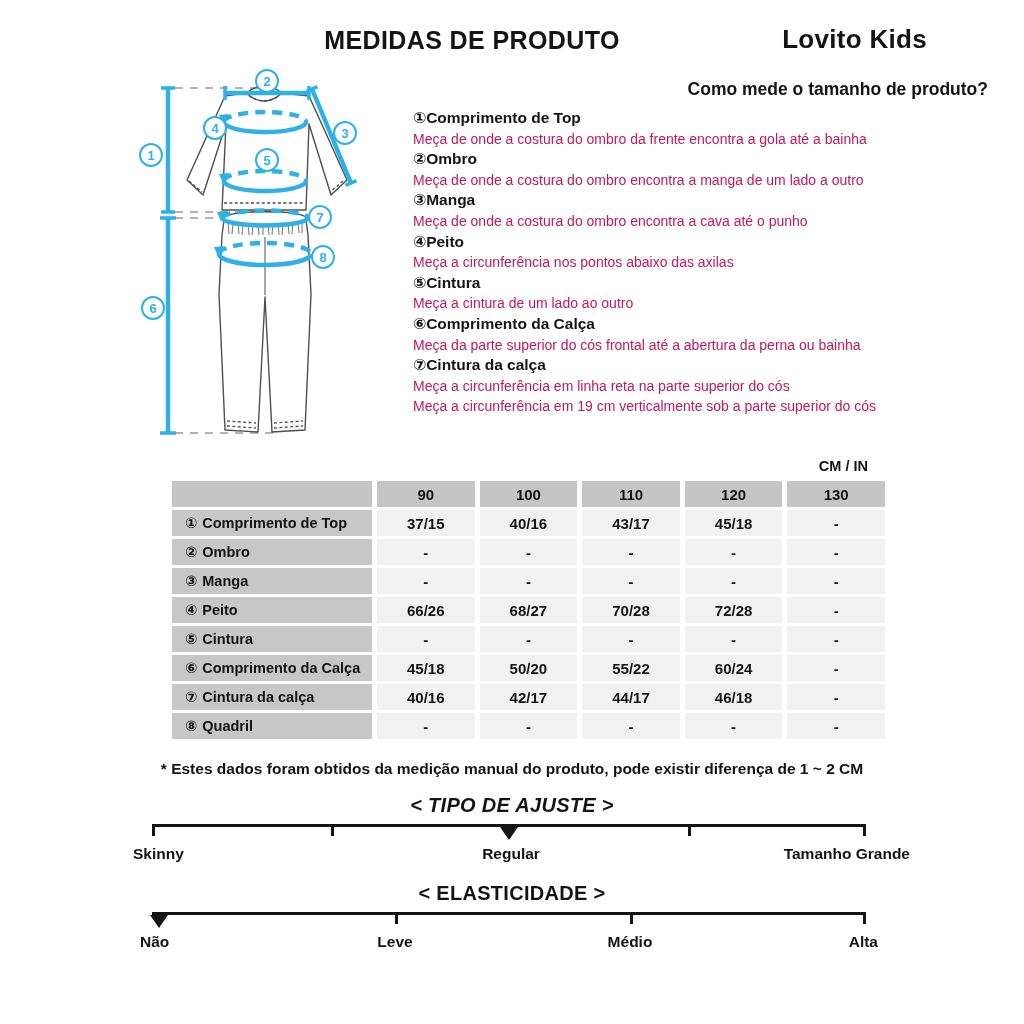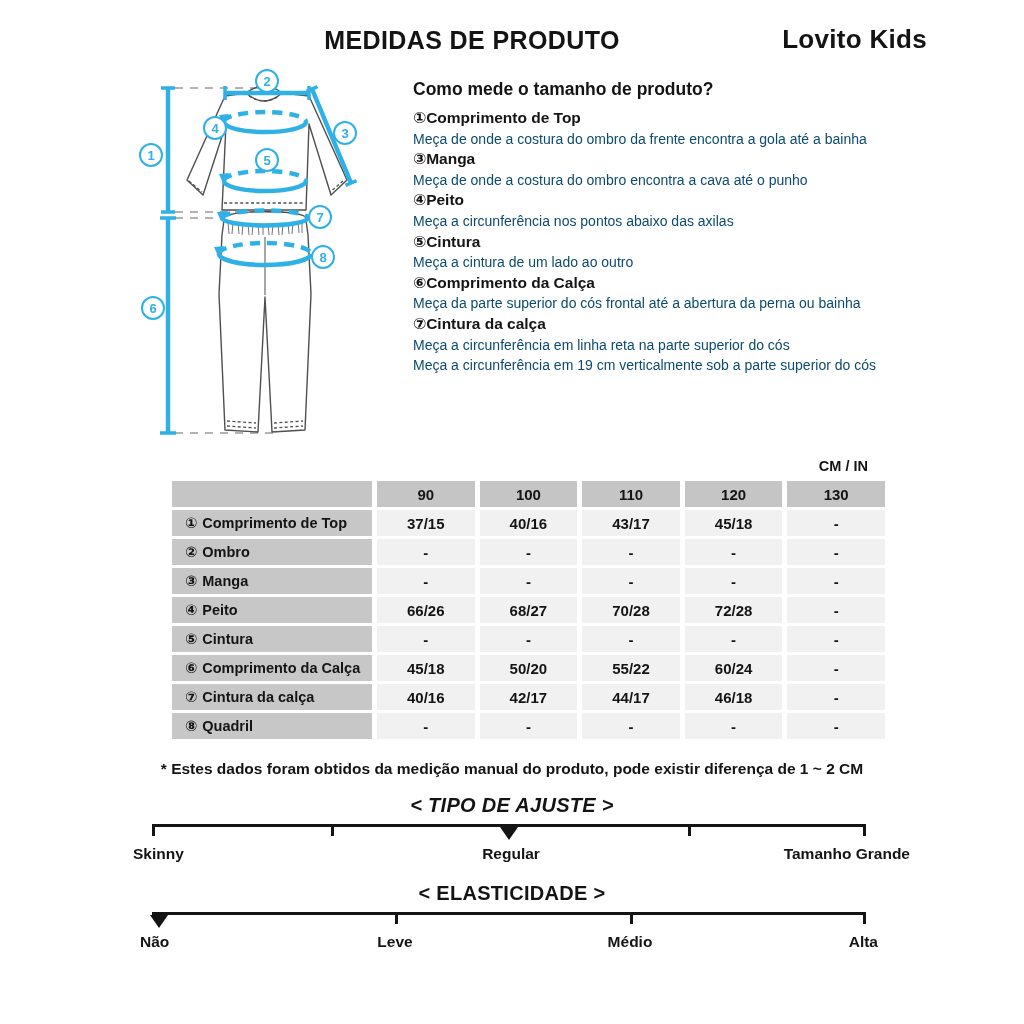--- a/index.html
+++ b/index.html
@@ -7,23 +7,23 @@
        font-family:"Liberation Sans","DejaVu Sans",sans-serif;color:#141414;}
   .abs{position:absolute;}
 
   
   .page-title{top:26px;left:0;width:944px;text-align:center;
               font-size:25px;font-weight:800;letter-spacing:.4px;}
   .brand{top:24px;right:97px;font-size:26px;font-weight:800;letter-spacing:.3px;}
 
   
   .howto{left:413px;top:79px;width:575px;}
-  .howto-heading{font-size:17.5px;font-weight:800;margin:0 0 8px 0;}
+  .howto-heading{font-size:17.5px;font-weight:800;margin:0 0 8px 0;text-align:right;}
   .item-label{font-size:15.5px;font-weight:700;line-height:20.6px;white-space:nowrap;}
-  .item-desc{font-size:14px;font-weight:400;color:#0c4a6e;line-height:20.6px;white-space:nowrap;}
+  .item-desc{font-size:14px;font-weight:400;color:#be185d;line-height:20.6px;white-space:nowrap;}
   .cnum{font-family:"DejaVu Sans",sans-serif;}
 
   
   .unit-label{top:458px;right:156px;width:120px;text-align:right;
               font-size:14.5px;font-weight:700;}
   .size-table{left:155px;top:481px;width:713px;display:grid;
               grid-template-columns:200px repeat(5,1fr);
               column-gap:5px;row-gap:3px;font-size:15px;font-weight:700;padding-left:17px;}
   .cell{height:26px;display:flex;align-items:center;justify-content:center;
         background:#f1f1f1;}
@@ -148,20 +148,24 @@
 </svg>
 
 <div class="abs howto">
   <div class="howto-heading">Como mede o tamanho de produto?</div>
 
   <div>
     <div class="item-label"><span class="cnum">①</span><span>Comprimento de Top</span></div>
     <div class="item-desc">Meça de onde a costura do ombro da frente encontra a gola até a bainha</div>
   </div>
   <div>
+    <div class="item-label"><span class="cnum">②</span><span>Ombro</span></div>
+    <div class="item-desc">Meça de onde a costura do ombro encontra a manga de um lado a outro</div>
+  </div>
+  <div>
     <div class="item-label"><span class="cnum">③</span><span>Manga</span></div>
     <div class="item-desc">Meça de onde a costura do ombro encontra a cava até o punho</div>
   </div>
   <div>
     <div class="item-label"><span class="cnum">④</span><span>Peito</span></div>
     <div class="item-desc">Meça a circunferência nos pontos abaixo das axilas</div>
   </div>
   <div>
     <div class="item-label"><span class="cnum">⑤</span><span>Cintura</span></div>
     <div class="item-desc">Meça a cintura de um lado ao outro</div>

